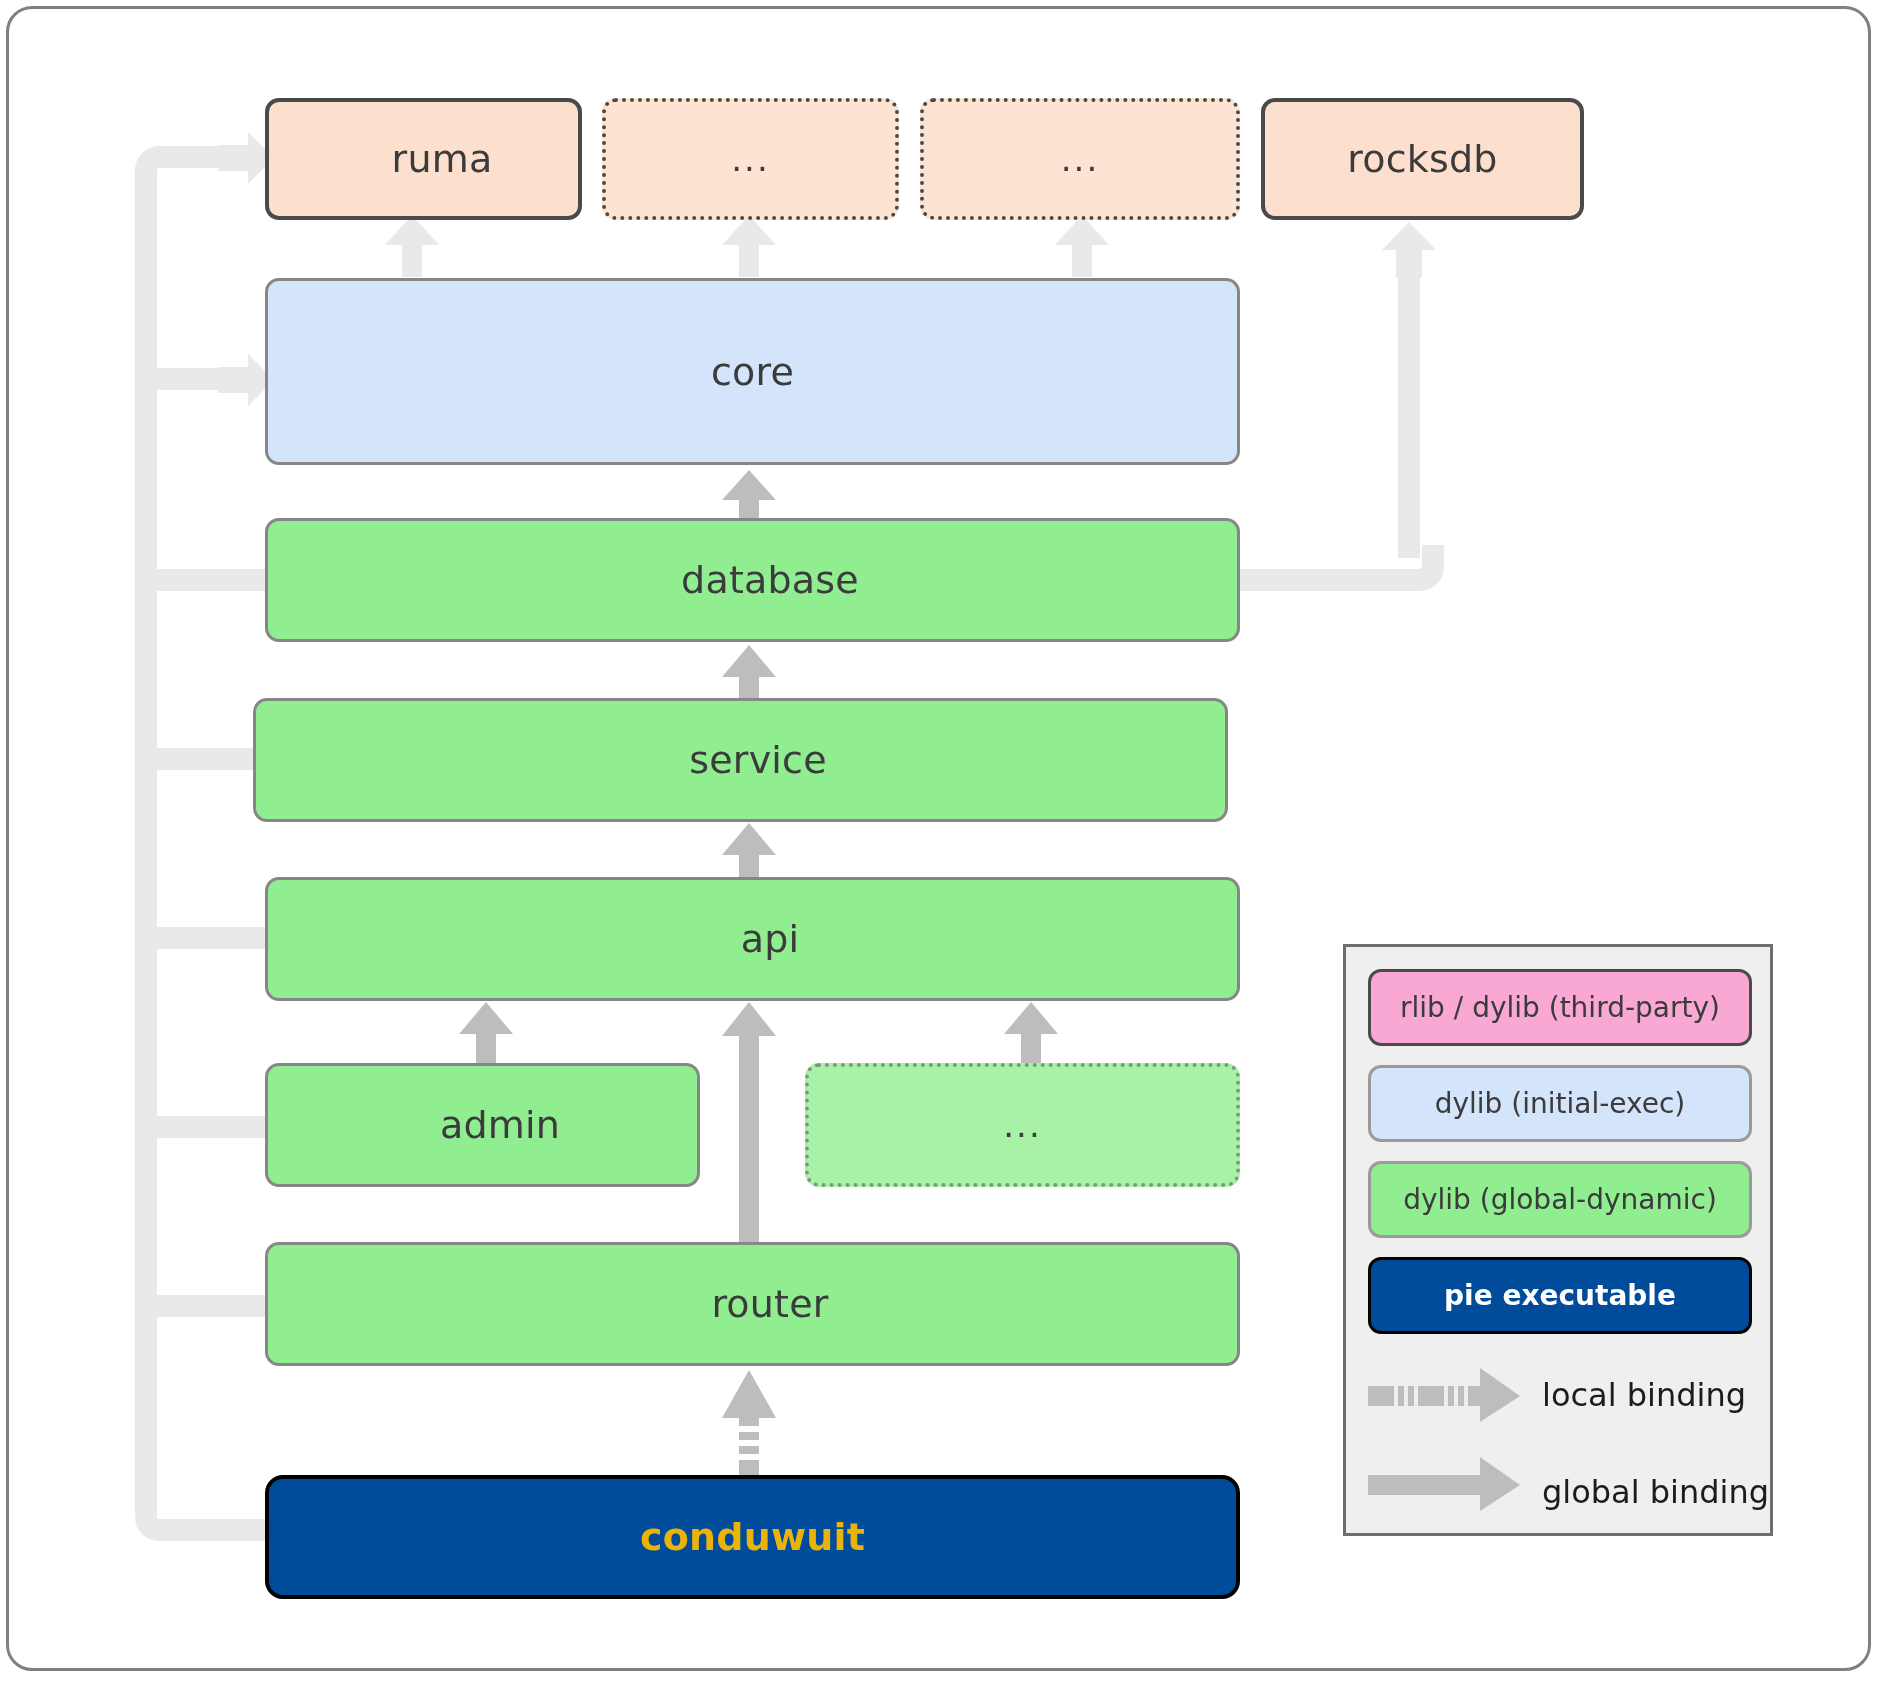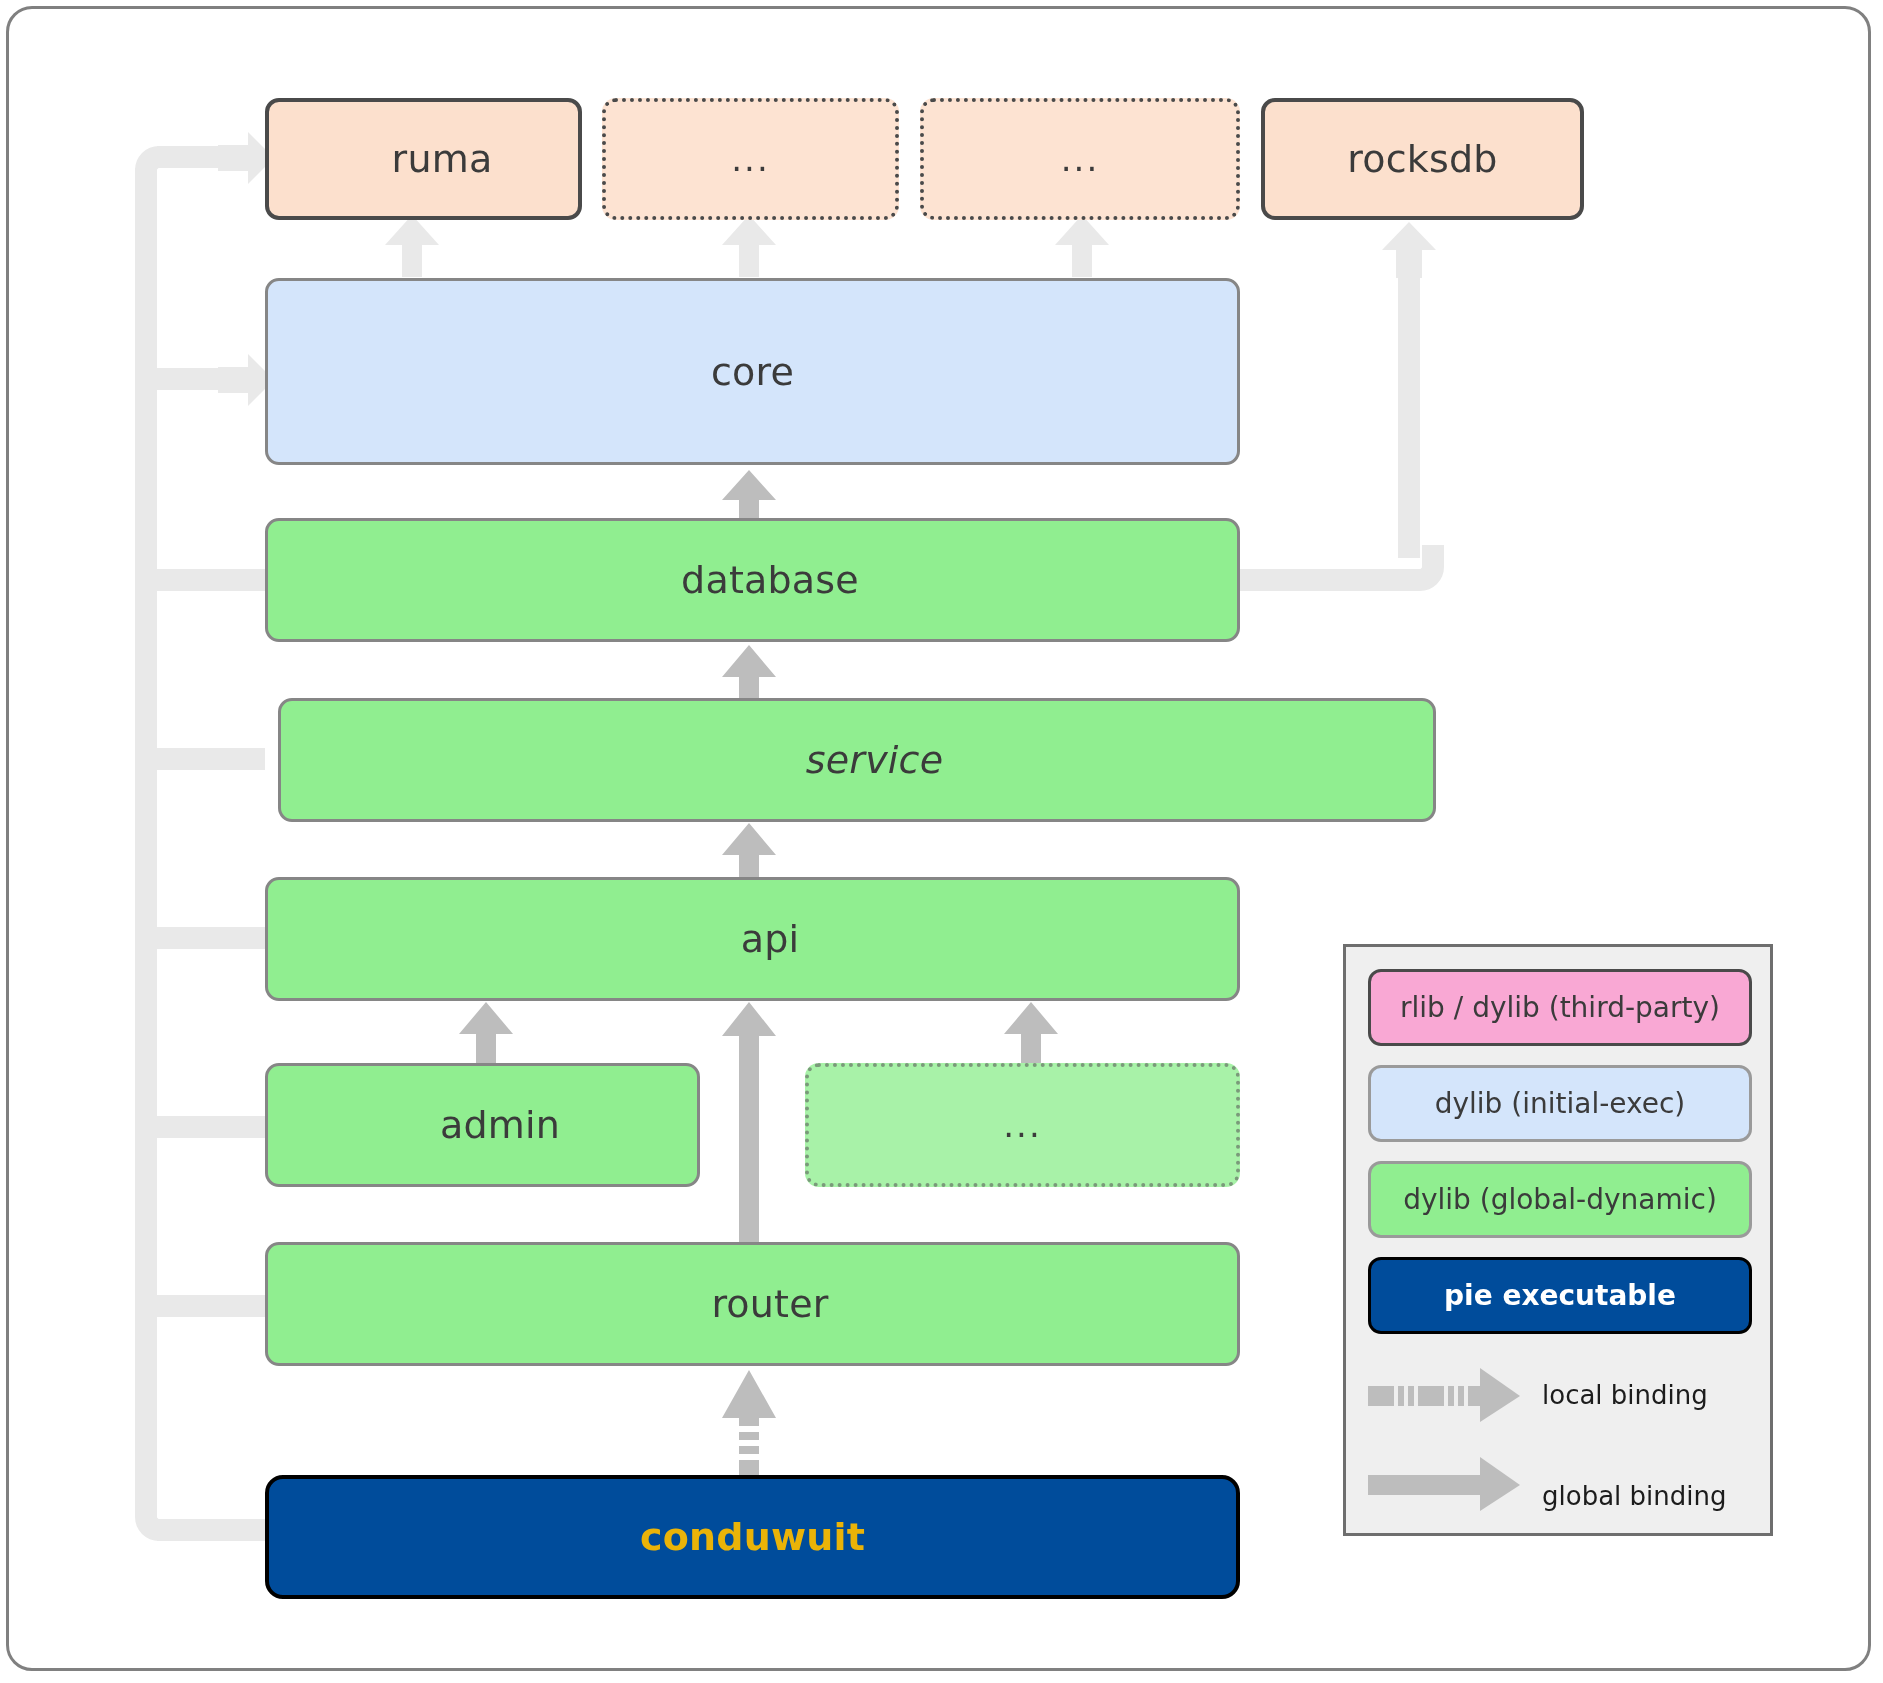--- a/index.html
+++ b/index.html
@@ -114,21 +114,21 @@
   }
   .legend-row {
     position: absolute;
     left: 22px;
     width: 386px;
     height: 64px;
     display: flex;
     align-items: center;
   }
   .legend-row .lbl {
-    font-size: 26px;
+    font-size: 32px;
     color: #1c1c1c;
     margin-left: 22px;
     white-space: nowrap;
   }
 </style>
 </head>
 <body>
 
 <div id="canvas">
 
@@ -217,21 +217,21 @@
   </div>
 
   <div class="node fill-blue gray-border" style="left:265px; top:278px; width:975px; height:187px;">
     <span>core</span>
   </div>
 
   <div class="node fill-green gray-border" style="left:265px; top:518px; width:975px; height:124px;">
     <span>database</span>
   </div>
 
-  <div class="node fill-green gray-border" style="left:278px; top:698px; width:1158px; height:124px;font-style:italic;">
+  <div class="node fill-green gray-border" style="left:253px; top:698px; width:975px; height:124px;">
     <span>service</span>
   </div>
 
   <div class="node fill-green gray-border" style="left:265px; top:877px; width:975px; height:124px;">
     <span>api</span>
   </div>
 
   <div class="node fill-green gray-border" style="left:265px; top:1063px; width:435px; height:124px;">
     <span>admin</span>
   </div>

